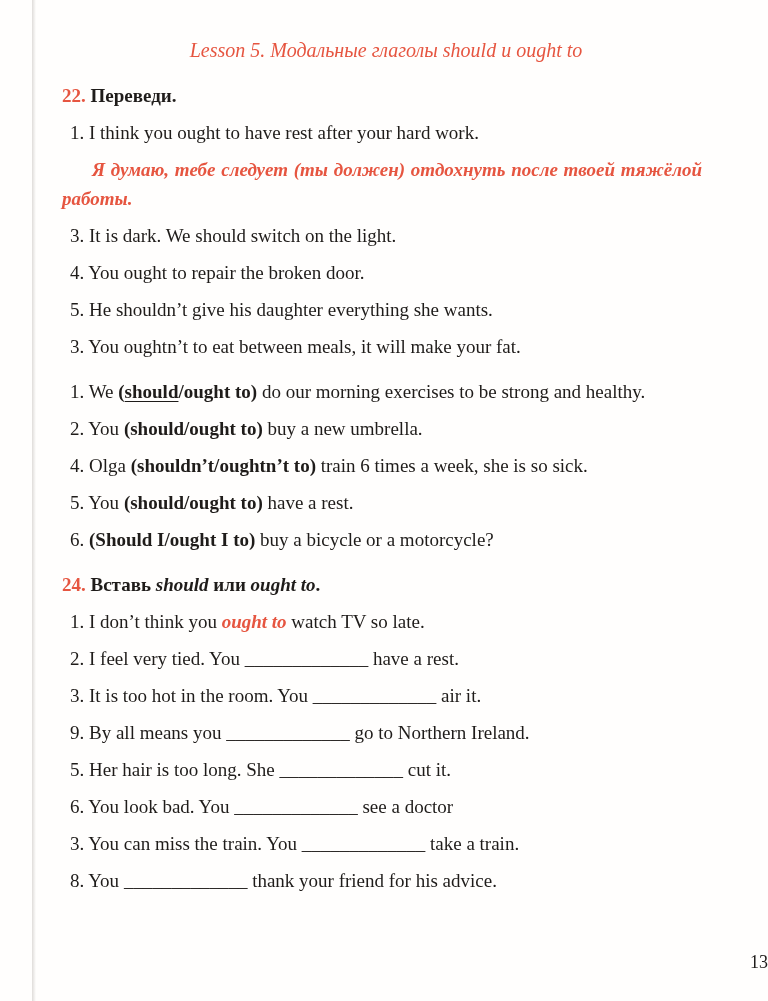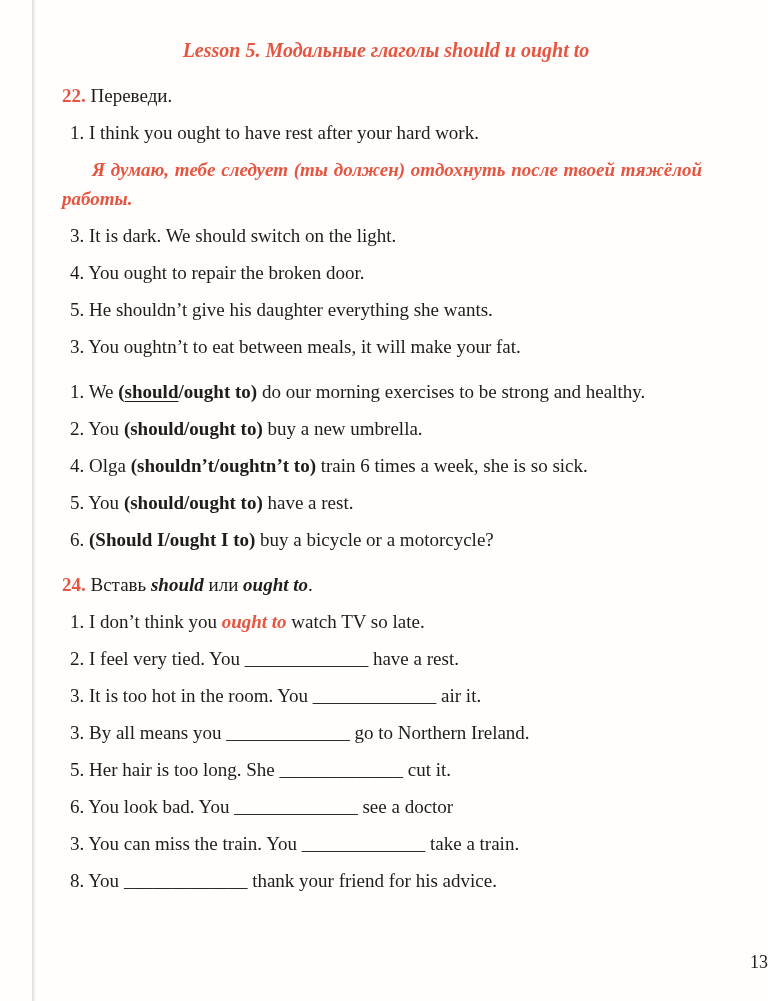--- a/index.html
+++ b/index.html
@@ -9,37 +9,37 @@
     background:#fffefd; color:var(--ink);
     font-family:"Liberation Serif","DejaVu Serif",serif;
   }
   .gutter {
     position:absolute; left:32px; top:0; bottom:0; width:4px;
     background:linear-gradient(to right, rgba(110,100,92,.22), rgba(110,100,92,0));
   }
   .content { position:absolute; left:62px; top:36px; width:648px; }
   .title {
     margin:0 0 16px; text-align:center;
-    color:var(--accent); font-weight:bold; font-style:italic;
+    color:var(--accent); font-weight:normal; font-style:italic;
     font-size:20px; line-height:29px;
   }
   .exercise { margin-bottom:16px; }
   .ex-heading { margin:0 0 6px; font-size:19px; line-height:29px; font-weight:bold; }
   p { margin:8px; }
   .para { font-size:19px; line-height:29px; text-align:justify; }
   .item { padding-left:30px; }
   .para.task { text-indent:-30px; }
   .para.answer { margin-left:-30px; text-indent:30px; }
   .s-n { }
   .s-b { font-weight:bold; }
   .s-bu { font-weight:bold; text-decoration:underline; text-underline-offset:3px; }
   .s-ans { color:var(--accent); font-weight:bold; font-style:italic; }
   .s-ans-sp { color:var(--accent); font-weight:bold; font-style:italic; word-spacing:12px; }
   .s-num { color:var(--accent); font-weight:bold; }
-  .s-hb { font-weight:normal; }
+  .s-hb { font-weight:bold; }
   .s-hbi { font-weight:bold; font-style:italic; }
   .s-blank { }
   .page-number {
     position:absolute; bottom:28px; left:0; width:100%;
     text-align:right; font-size:18px; color:var(--ink);
   }
 </style>
 </head>
 <body>
 
@@ -89,21 +89,21 @@
           <div class="item">
             <p class="para task"><span class="s-n">1. I don’t think you </span><span class="s-ans">ought to</span><span class="s-n"> watch TV so late.</span></p>
           </div>
           <div class="item">
             <p class="para task"><span class="s-n">2. I feel very tied. You </span><span class="s-blank">_____________</span><span class="s-n"> have a rest.</span></p>
           </div>
           <div class="item">
             <p class="para task"><span class="s-n">3. It is too hot in the room. You </span><span class="s-blank">_____________</span><span class="s-n"> air it.</span></p>
           </div>
           <div class="item">
-            <p class="para task"><span class="s-n">3. By all means you </span><span class="s-blank">_____________</span><span class="s-n"> go to Northern Ireland.</span></p>
+            <p class="para task"><span class="s-n">9. By all means you </span><span class="s-blank">_____________</span><span class="s-n"> go to Northern Ireland.</span></p>
           </div>
           <div class="item">
             <p class="para task"><span class="s-n">5. Her hair is too long. She </span><span class="s-blank">_____________</span><span class="s-n"> cut it.</span></p>
           </div>
           <div class="item">
             <p class="para task"><span class="s-n">6. You look bad. You </span><span class="s-blank">_____________</span><span class="s-n"> see a doctor</span></p>
           </div>
           <div class="item">
             <p class="para task"><span class="s-n">3. You can miss the train. You </span><span class="s-blank">_____________</span><span class="s-n"> take a train.</span></p>
           </div>

